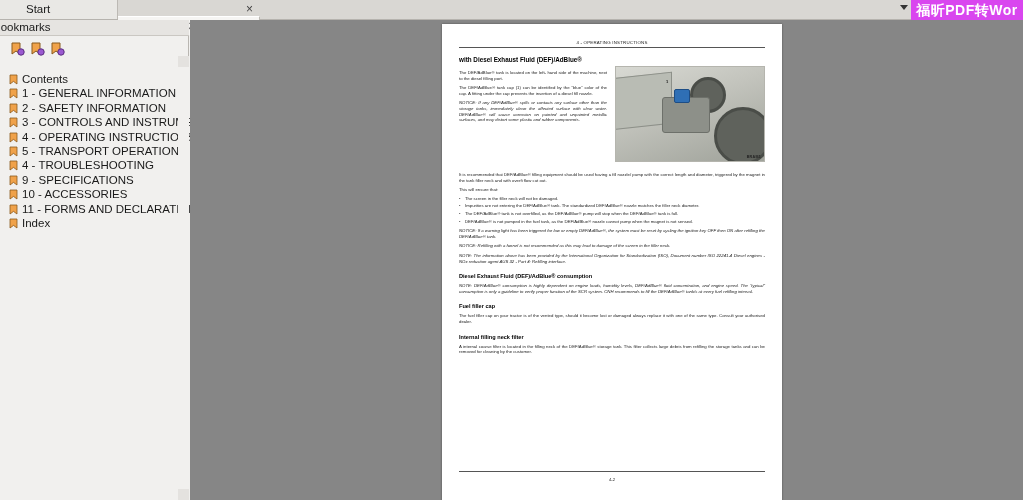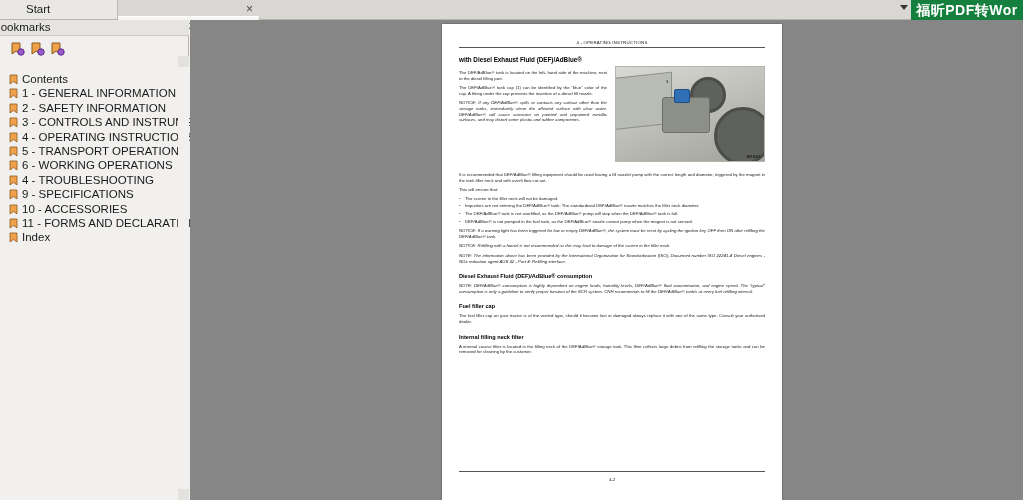--- a/index.html
+++ b/index.html
@@ -76,21 +76,21 @@
     width: 0; height: 0;
     border-left: 4px solid transparent;
     border-right: 4px solid transparent;
     border-top: 5px solid #333;
   }
   .orange-badge {
     position: absolute;
     top: 0; right: 0;
     width: 112px;
     height: 20px;
-    background: #15803d;
+    background: #d946ef;
     color: #ffffff;
     font-size: 14px;
     font-weight: bold;
     line-height: 20px;
     text-align: center;
     letter-spacing: 0.5px;
     overflow: hidden;
     white-space: nowrap;
   }
 
@@ -416,26 +416,20 @@
         <div class="tree-row lvl2">
           <span class="bullet"><svg width="11" height="11" viewBox="0 0 11 11">
               <path d="M2 1 h7 v9 l-3.5 -2.6 l-3.5 2.6 z" fill="#f0a24a" stroke="#8a5a1e" stroke-width="0.8"></path>
             </svg></span>
           <span class="label">5 - TRANSPORT OPERATIONS</span>
         </div>
         <div class="tree-row lvl2">
           <span class="bullet"><svg width="11" height="11" viewBox="0 0 11 11">
               <path d="M2 1 h7 v9 l-3.5 -2.6 l-3.5 2.6 z" fill="#f0a24a" stroke="#8a5a1e" stroke-width="0.8"></path>
             </svg></span>
-          <span class="label">6 - WORKING OPERATIONS</span>
-        </div>
-        <div class="tree-row lvl2">
-          <span class="bullet"><svg width="11" height="11" viewBox="0 0 11 11">
-              <path d="M2 1 h7 v9 l-3.5 -2.6 l-3.5 2.6 z" fill="#f0a24a" stroke="#8a5a1e" stroke-width="0.8"></path>
-            </svg></span>
           <span class="label">4 - TROUBLESHOOTING</span>
         </div>
         <div class="tree-row lvl2">
           <span class="bullet"><svg width="11" height="11" viewBox="0 0 11 11">
               <path d="M2 1 h7 v9 l-3.5 -2.6 l-3.5 2.6 z" fill="#f0a24a" stroke="#8a5a1e" stroke-width="0.8"></path>
             </svg></span>
           <span class="label">9 - SPECIFICATIONS</span>
         </div>
         <div class="tree-row lvl2">
           <span class="bullet"><svg width="11" height="11" viewBox="0 0 11 11">

